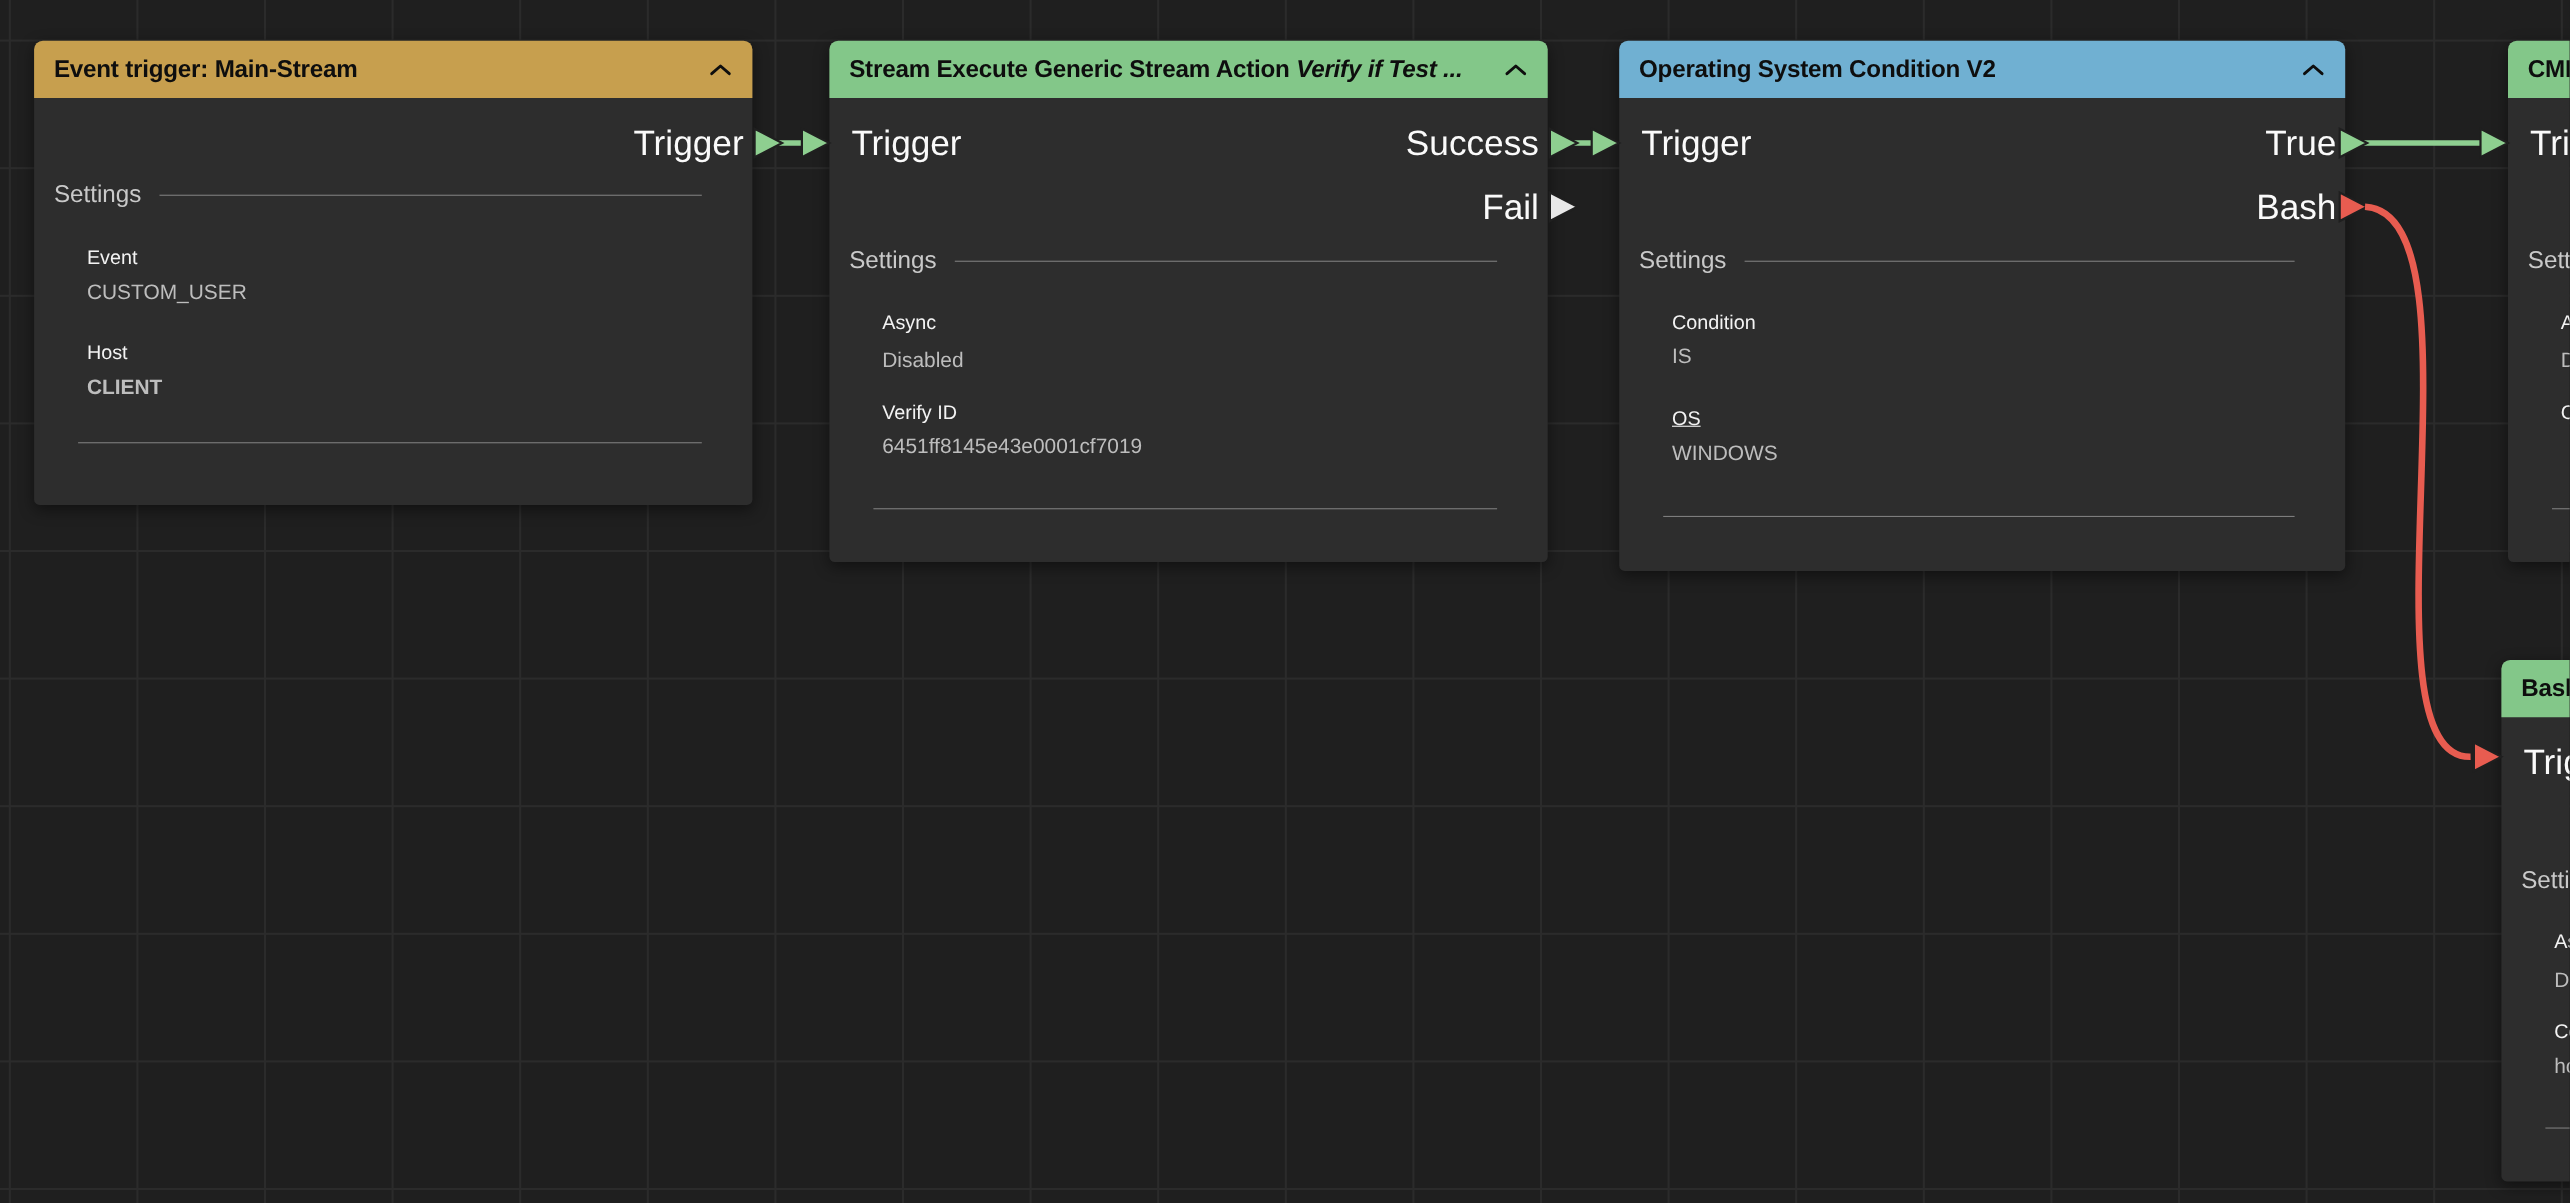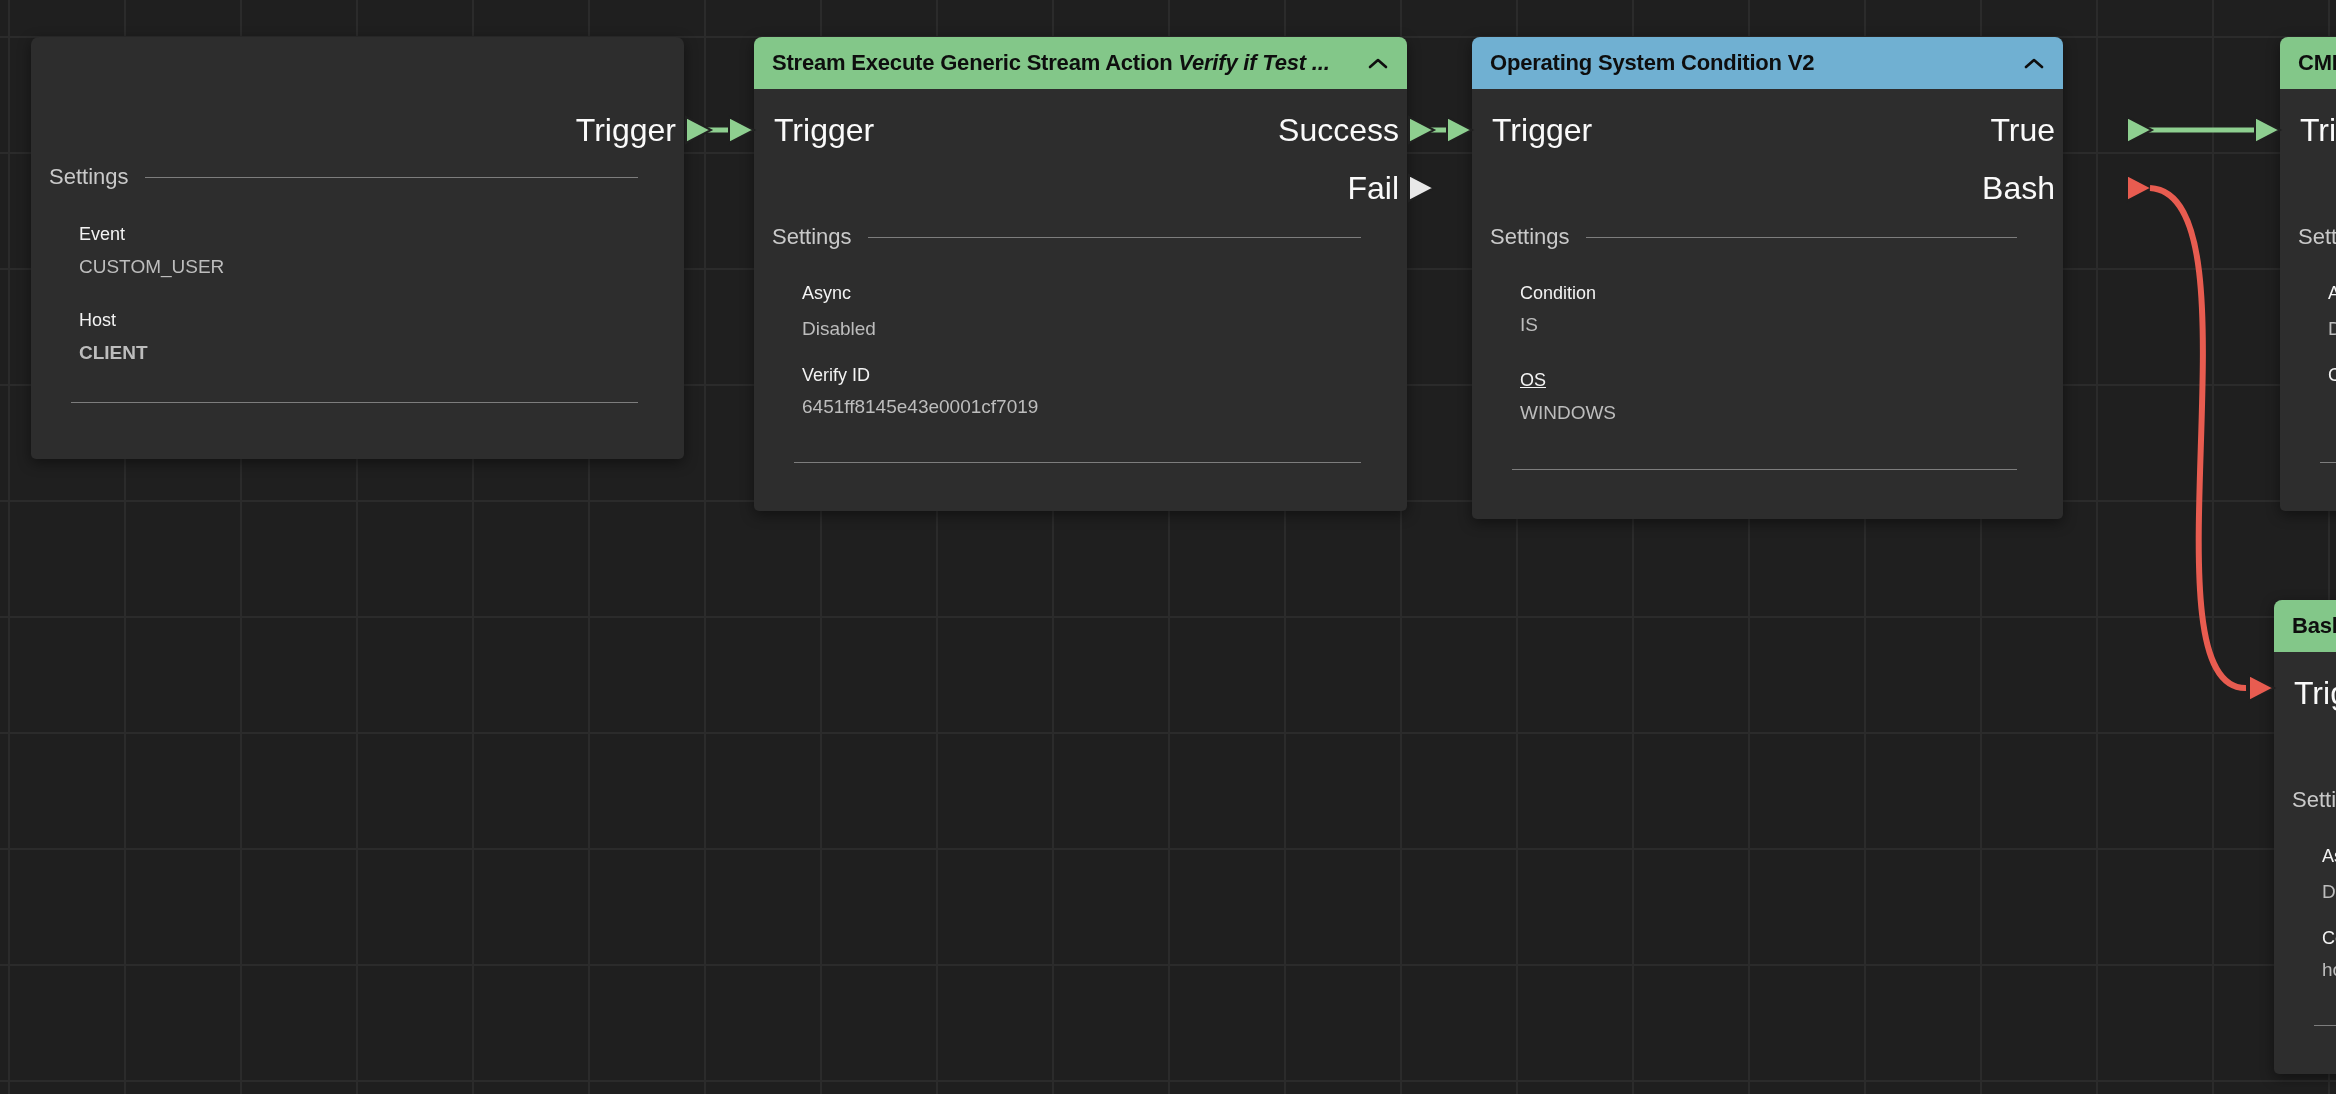--- a/index.html
+++ b/index.html
@@ -41,20 +41,28 @@
   .wire-green{stroke:#8ecf90;stroke-width:5;fill:none;}
   .arr-green{fill:#8ecf90;stroke:#1f1f1f;stroke-width:2;}
   .arr-white{fill:#e8e8e8;stroke:#1f1f1f;stroke-width:2;}
   .arr-red{fill:#e85c50;stroke:#1f1f1f;stroke-width:2;}
   .wire-red{stroke:#e85c50;stroke-width:6;fill:none;}
 </style>
 </head>
 <body>
 
 <div class="node" style="left:31px;top:37px;width:653px;height:422px;">
+  <div class="node-header hdr-gold">
+    <span class="node-title">Event trigger: Main-Stream</span>
+    <span class="chevron">
+      <svg width="22" height="13" viewBox="0 0 22 13">
+          <path d="M3 10 L11 3 L19 10" fill="none" stroke="#0e0e0e" stroke-width="2.6" stroke-linecap="round" stroke-linejoin="round"></path>
+        </svg>
+    </span>
+  </div>
   <div class="port out" style="top:78px;">Trigger</div>
   <div class="settings-row" style="top:125px;">
     <span>Settings</span>
     <span class="line"></span>
   </div>
   <div class="sname" style="top:182px;">Event</div>
   <div class="sval" style="top:218px;">CUSTOM_USER</div>
   <div class="sname" style="top:268px;">Host</div>
   <div class="sval" style="top:304px;font-weight:bold;">CLIENT</div>
   <div class="hr-bottom" style="top:365px;"></div>
@@ -76,21 +84,21 @@
     <span>Settings</span>
     <span class="line"></span>
   </div>
   <div class="sname" style="top:241px;">Async</div>
   <div class="sval" style="top:280px;">Disabled</div>
   <div class="sname" style="top:323px;">Verify ID</div>
   <div class="sval" style="top:358px;">6451ff8145e43e0001cf7019</div>
   <div class="hr-bottom" style="top:425px;"></div>
 </div>
 
-<div class="node" style="left:1472px;top:37px;width:591px;height:482px;">
+<div class="node" style="left:1472px;top:37px;width:660px;height:482px;">
   <div class="node-header hdr-blue">
     <span class="node-title">Operating System Condition V2</span>
     <span class="chevron">
       <svg width="22" height="13" viewBox="0 0 22 13">
           <path d="M3 10 L11 3 L19 10" fill="none" stroke="#0e0e0e" stroke-width="2.6" stroke-linecap="round" stroke-linejoin="round"></path>
         </svg>
     </span>
   </div>
   <div class="port in" style="top:78px;">Trigger</div>
   <div class="port out" style="top:78px;">True</div>

